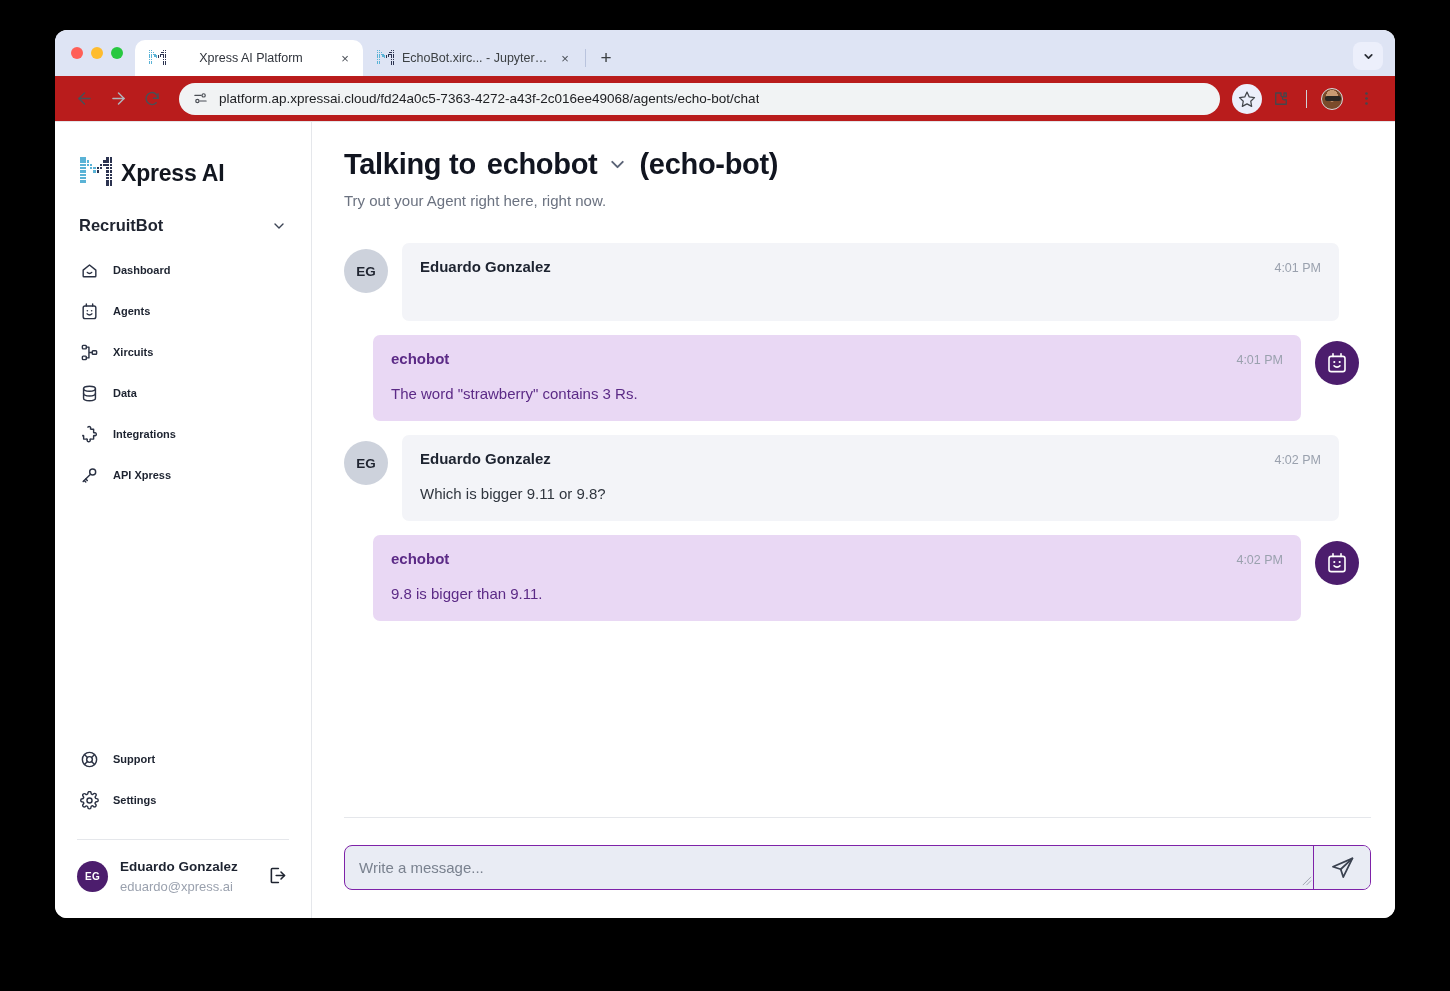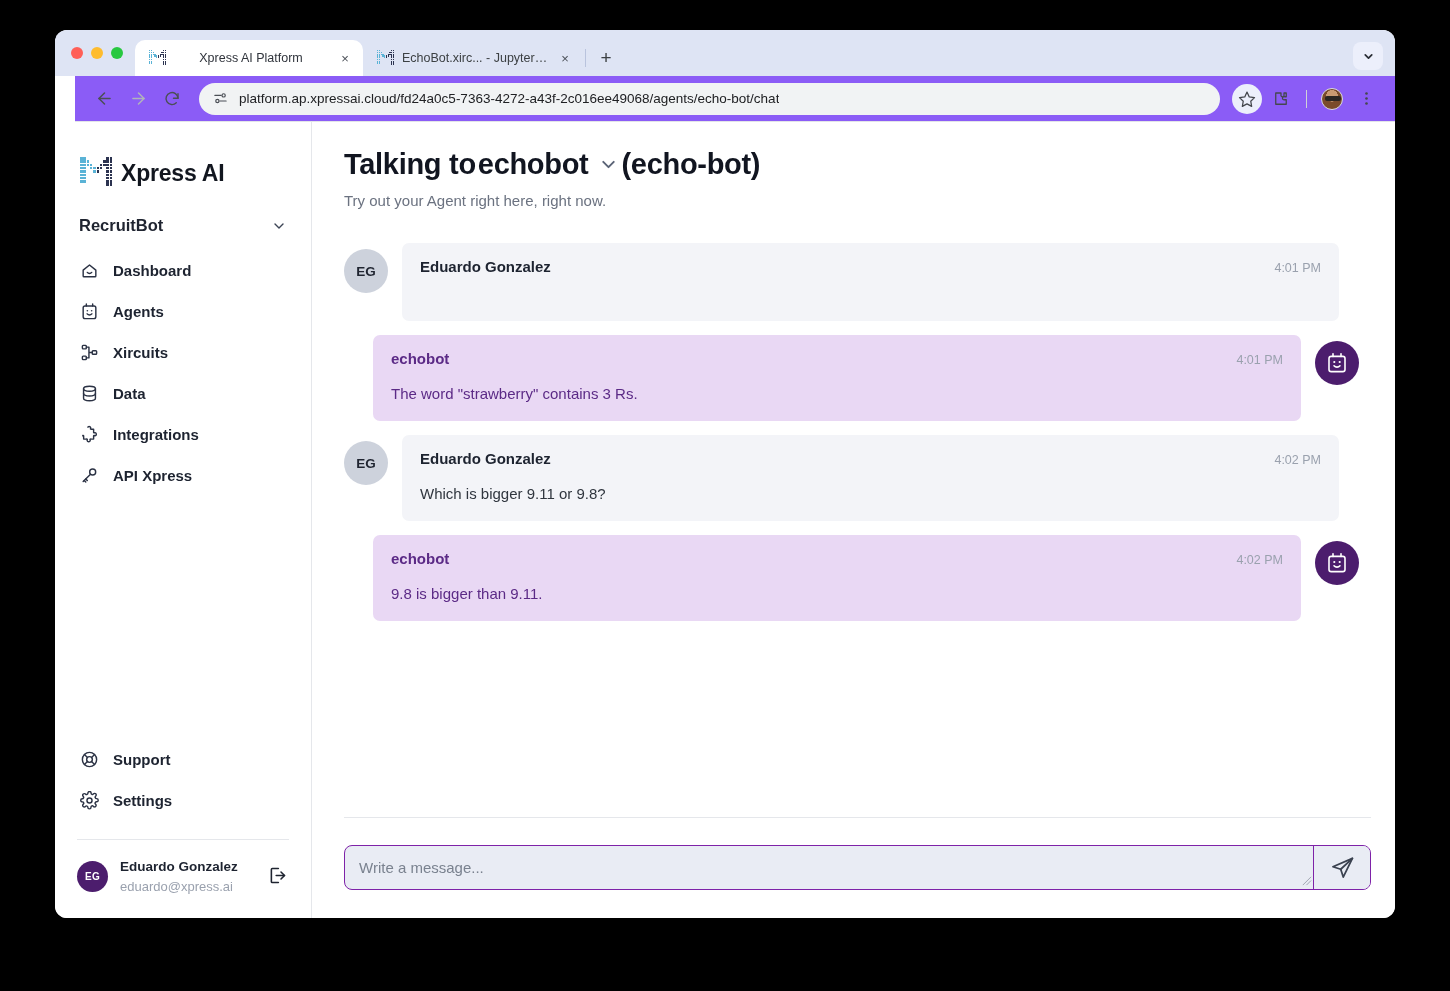--- a/index.html
+++ b/index.html
@@ -72,25 +72,24 @@
     background: #eceffb;
     display: flex; align-items: center; justify-content: center;
   }
 
   
   .favicon { width: 16px; height: 16px; flex: none; position: relative; }
   .favicon .px { position: absolute; width: 2px; height: 2px; }
 
   
   .toolbar {
-    height: 46px; background: #8b5cf6;
+    height: 46px; background: #b91c1c;
     display: flex; align-items: center;
     padding: 0 14px; gap: 4px;
     border-bottom: 1px solid #e3e5e8;
-    margin-left: 20px;
   }
   .navbtn {
     width: 30px; height: 30px; border-radius: 50%;
     display: flex; align-items: center; justify-content: center;
     color: #4b4f56;
   }
   .omnibox {
     flex: 1;
     height: 32px; margin: 0 8px;
     background: #f1f3f4;
@@ -143,21 +142,21 @@
   }
   .project-name { font-size: 16.5px; font-weight: 700; color: #1f2430; }
 
   .nav { padding: 0 14px; display: flex; flex-direction: column; gap: 3px; }
   .nav-item {
     display: flex; align-items: center; gap: 14px;
     padding: 9px 10px; border-radius: 8px;
     color: #1f2430;
   }
   .nav-item .ico { width: 20px; height: 20px; flex: none; display: flex; align-items: center; justify-content: center; color: #2b3244; }
-  .nav-label { font-size: 15px; font-weight: 600; color: #1d2330; }
+  .nav-label { font-size: 11px; font-weight: 600; color: #1d2330; }
 
   .sb-spacer { flex: 1; }
   .sb-bottom { padding: 0 14px 6px 14px; display: flex; flex-direction: column; gap: 3px; }
   .sb-divider { height: 1px; background: #e5e7eb; margin: 14px 22px 0 22px; }
 
   .userrow {
     display: flex; align-items: center; gap: 12px;
     padding: 16px 22px 22px 22px;
   }
   .avatar-user {
@@ -174,21 +173,21 @@
 
   
   .main {
     flex: 1; min-width: 0;
     padding: 26px 36px 0 32px;
     display: flex; flex-direction: column;
     position: relative;
   }
   .page-title {
     font-size: 29px; font-weight: 700; color: #111520;
-    display: flex; align-items: center; gap: 2px;
+    display: flex; align-items: center; gap: 11px;
     letter-spacing: -0.3px;
   }
   .agent-pick { display: flex; align-items: center; gap: 10px; }
   .page-sub { font-size: 15px; color: #6b7280; margin-top: 11px; }
 
   .chat { margin-top: 34px; display: flex; flex-direction: column; gap: 14px; }
 
   .msg { display: flex; align-items: flex-start; gap: 14px; }
   .msg.bot { justify-content: flex-end; }
 

